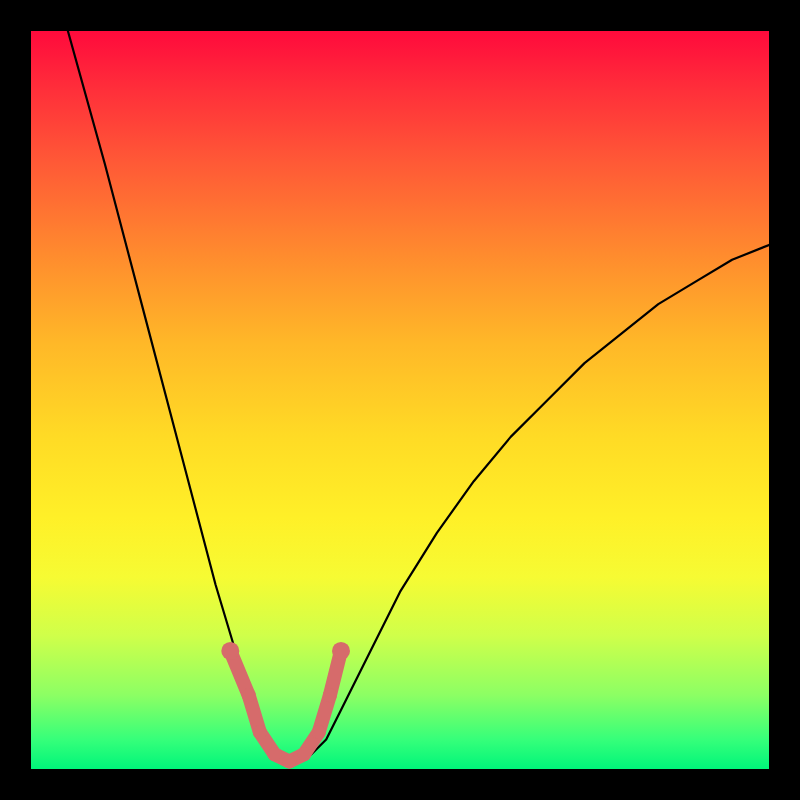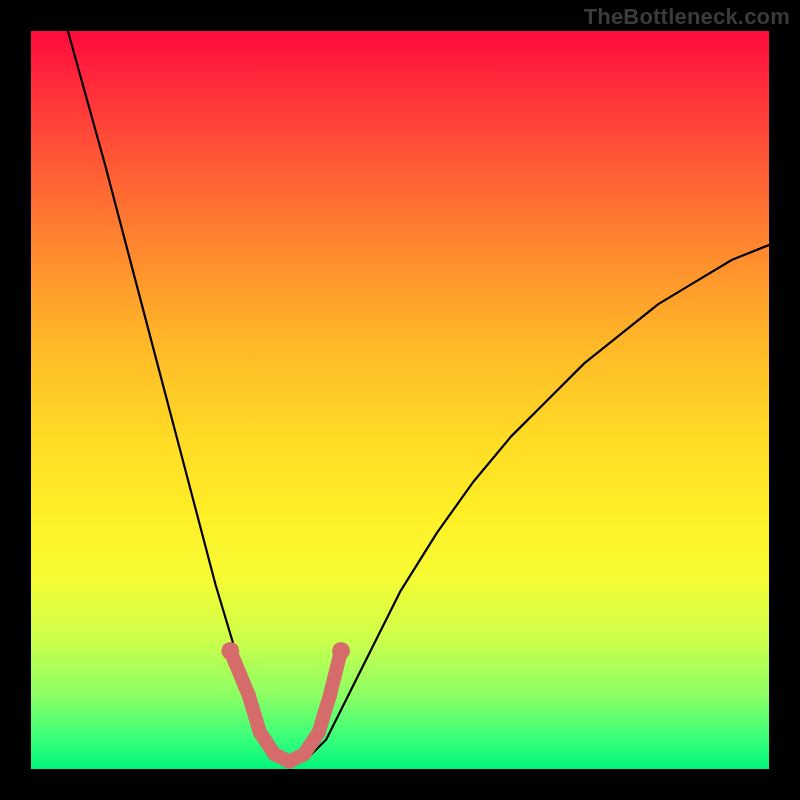--- a/index.html
+++ b/index.html
@@ -74,21 +74,20 @@
   }
   .curve circle.dot {
     stroke: none;
   }
 </style>
 </head>
 <body>
 
 <div class="frame">
 
-  <div class="watermark">TheBottleneck.com</div>
 
   <div class="plot-area">
     <svg class="curve" viewBox="0 0 738 738" preserveAspectRatio="none">
       <path class="main" d="M36.9 0.0 L73.8 132.8 L110.7 273.1 L147.6 413.3 L184.5 553.5 L206.6 627.3 L221.4 671.6 L236.2 708.5 L250.9 723.2 L265.7 730.6 L280.4 723.2 L295.2 708.5 L310.0 679.0 L332.1 634.7 L369.0 560.9 L405.9 501.8 L442.8 450.2 L479.7 405.9 L516.6 369.0 L553.5 332.1 L590.4 302.6 L627.3 273.1 L664.2 250.9 L701.1 228.8 L738.0 214.0"></path>
       <path class="bracket" stroke="#d66b6b" d="M199.3 619.9 L217.7 664.2 L228.8 701.1 L243.5 723.2 L258.3 730.6 L273.1 723.2 L287.8 701.1 L298.9 664.2 L310.0 619.9"></path>
 
     <circle class="dot" cx="199.3" cy="619.9" r="9" fill="#d66b6b"></circle>
         <circle class="dot" cx="217.7" cy="664.2" r="7" fill="#d66b6b"></circle>
         <circle class="dot" cx="228.8" cy="701.1" r="7" fill="#d66b6b"></circle>
         <circle class="dot" cx="243.5" cy="723.2" r="7" fill="#d66b6b"></circle>

